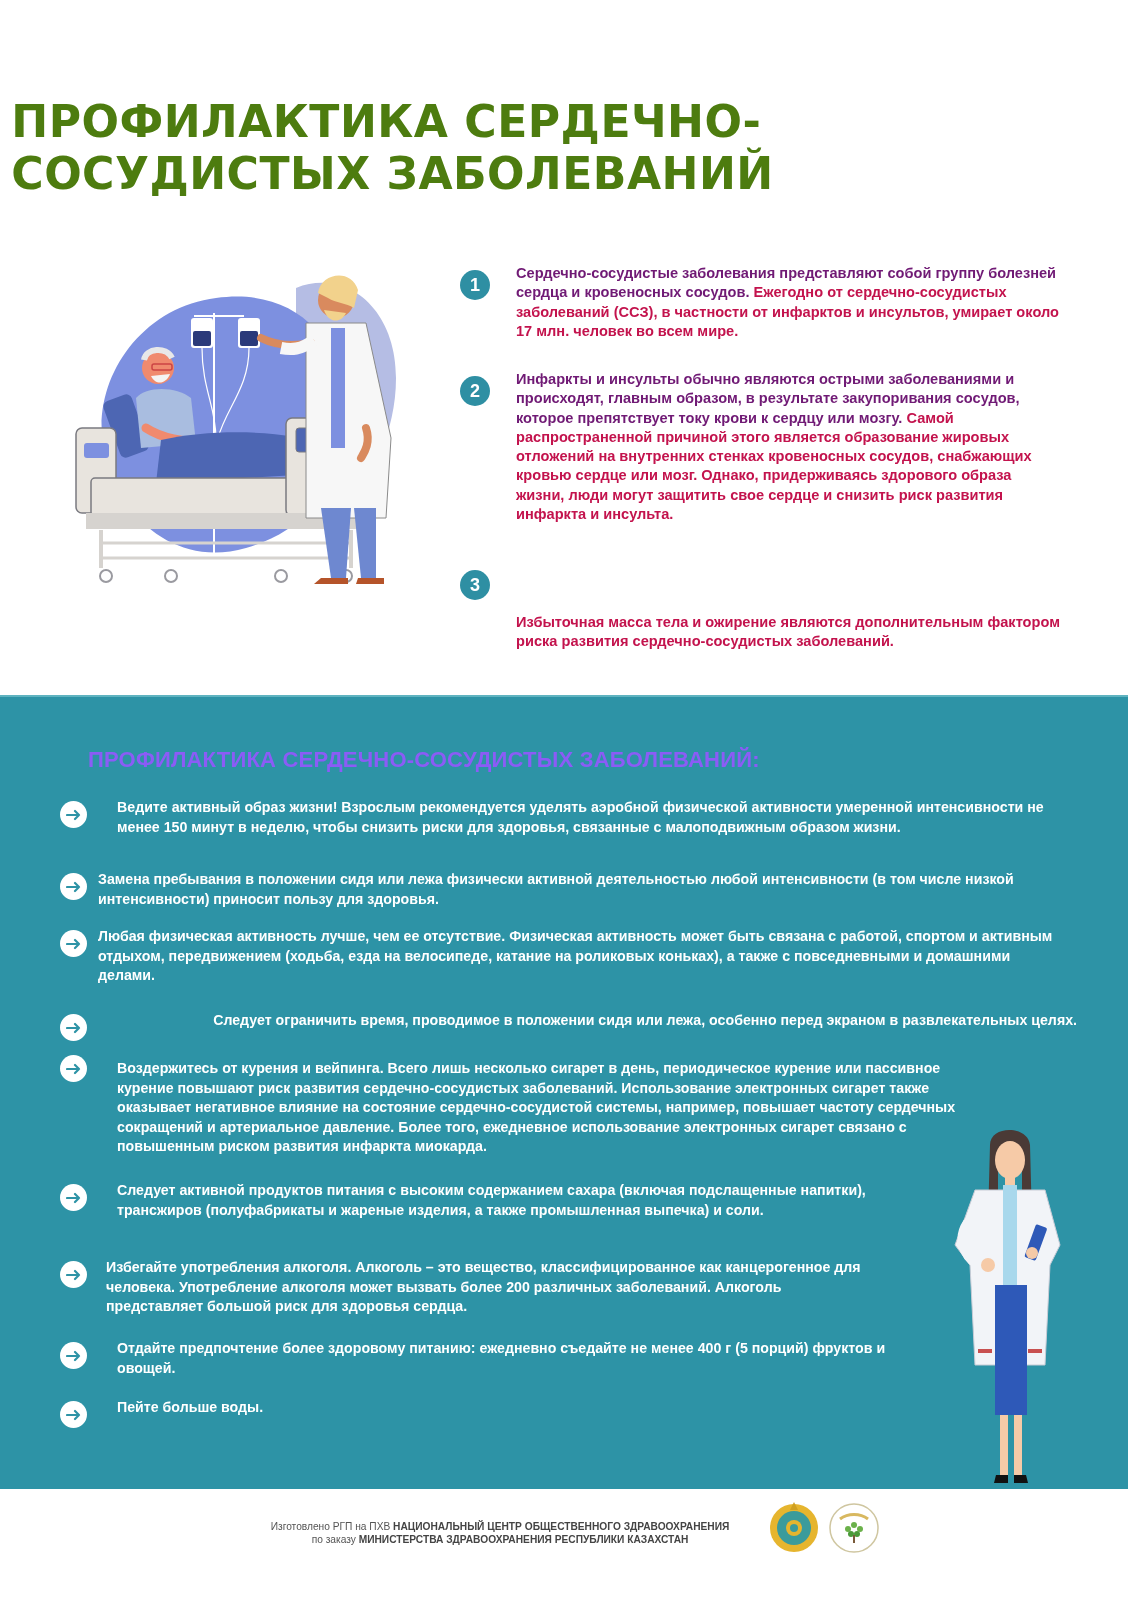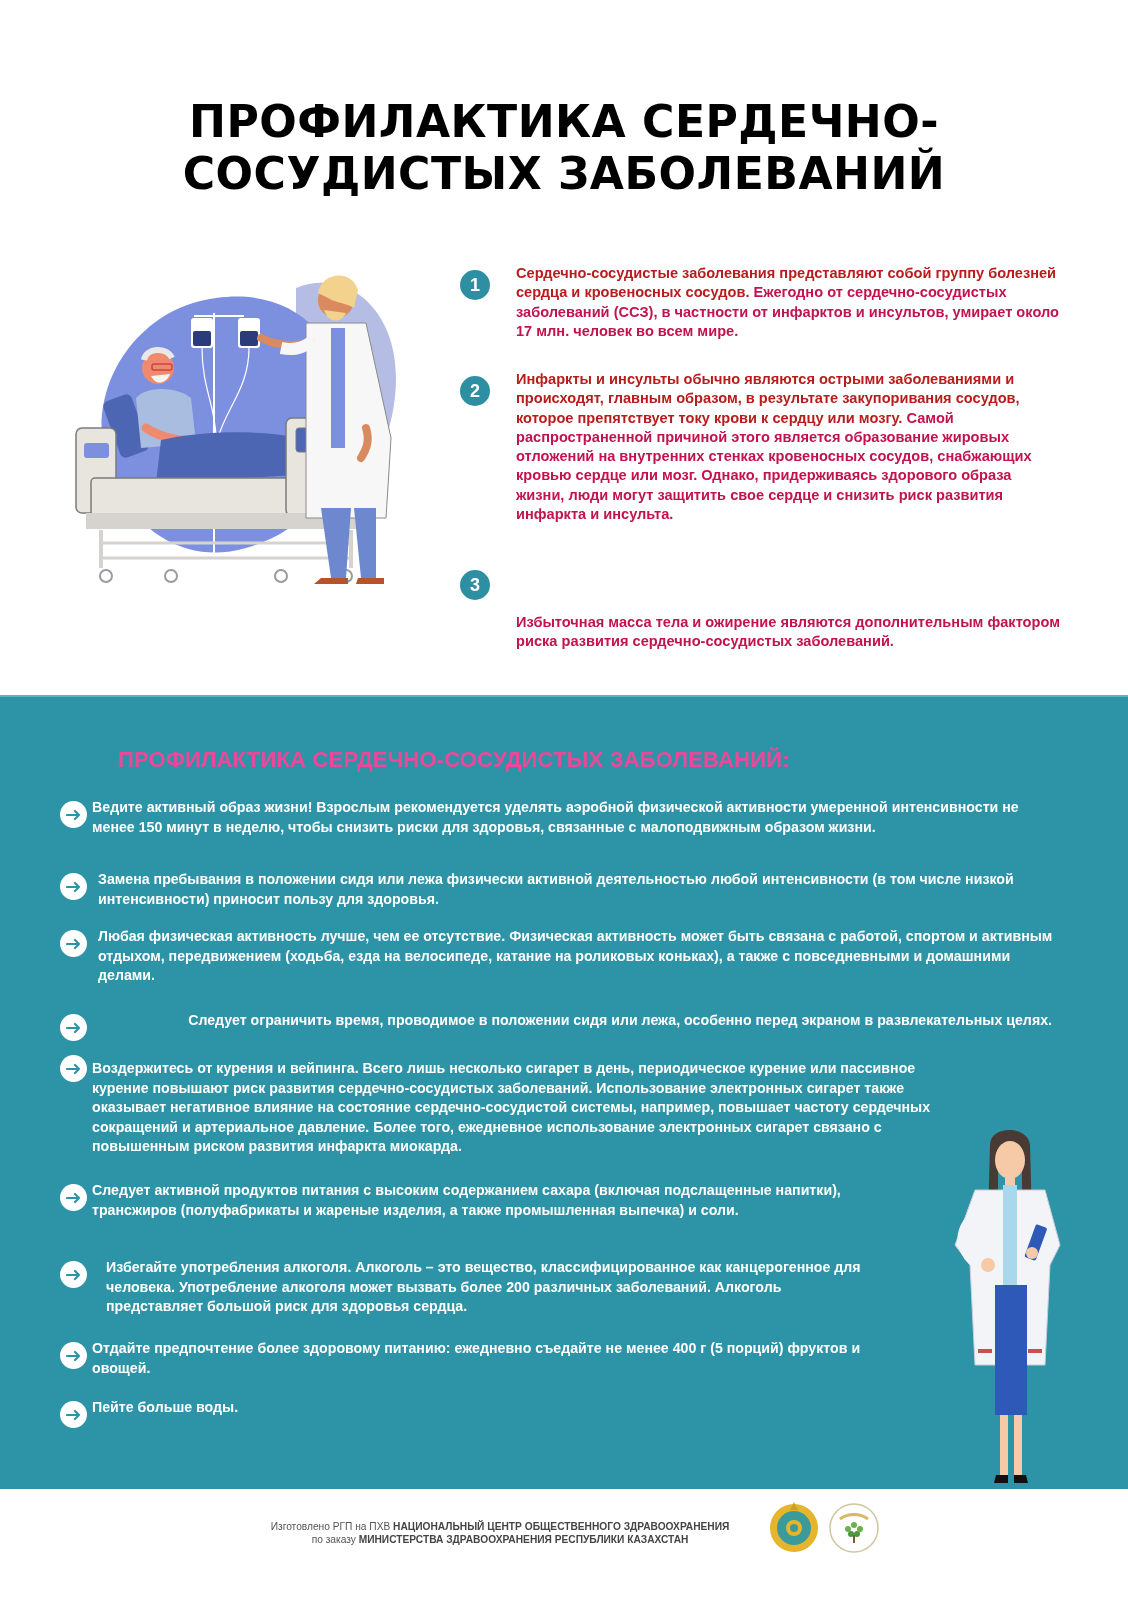--- a/index.html
+++ b/index.html
@@ -1,56 +1,56 @@
 <!DOCTYPE html>
 <html><head>
 <meta charset="utf-8">
 <style>
   * { box-sizing: border-box; margin: 0; padding: 0; }
   html, body { width: 1128px; height: 1600px; background: #ffffff; overflow: hidden; }
   body { font-family: "Liberation Sans", "DejaVu Sans", sans-serif; position: relative; }
 
   .title {
     position: absolute; left: 0; top: 96px; width: 1128px;
-    text-align: center; color: #000000;
+    color: #4d7c0f;
     font-family: "DejaVu Sans", sans-serif; font-weight: bold;
     font-size: 45px; line-height: 52px; letter-spacing: 0.5px;
   }
   .title div { transform: scaleX(0.98); }
 
   .illustration { position: absolute; left: 66px; top: 268px; width: 350px; height: 330px; }
 
   .facts { position: absolute; left: 458px; top: 268px; width: 610px; }
   .fact { position: absolute; left: 0; width: 610px; }
   .fact-num {
     position: absolute; left: 2px; top: 2px; width: 30px; height: 30px; border-radius: 50%;
     background: #2e8fa3; color: #fff; font-weight: bold; font-size: 18px;
     display: flex; align-items: center; justify-content: center;
   }
   .fact-text {
     position: absolute; left: 58px; width: 545px; font-weight: bold; font-size: 14.6px; line-height: 19.3px;
   }
-  .teal-txt { color: #b91c1c; }
+  .teal-txt { color: #701a75; }
   .red-txt { color: #c3134d; }
 
   .band {
     position: absolute; left: 0; top: 695px; width: 1128px; height: 794px; background: #2d93a6;
     border-top: 2px solid #5fb3c0;
   }
   .band-title {
-    position: absolute; left: 118px; top: 747px; color: #ec4899; font-weight: bold;
+    position: absolute; left: 88px; top: 747px; color: #8b5cf6; font-weight: bold;
     font-size: 22px; letter-spacing: 0.2px;
   }
   .tip { position: absolute; left: 60px; width: 990px; }
   .tip-icon {
     position: absolute; left: 0; top: 0; width: 27px; height: 27px; border-radius: 50%;
     background: #fff; display: flex; align-items: center; justify-content: center;
   }
   .tip-text {
-    position: absolute; left: 32px; color: #fff; font-weight: bold; font-size: 14.2px; line-height: 19.5px;
+    position: absolute; left: 57px; color: #fff; font-weight: bold; font-size: 14.2px; line-height: 19.5px;
   }
 
   .doctor2 { position: absolute; left: 950px; top: 1125px; width: 120px; height: 360px; }
 
   .footer-text {
     position: absolute; left: 230px; top: 1520px; width: 540px; text-align: center;
     font-size: 10.2px; line-height: 13px; color: #555; font-weight: normal;
   }
   .footer-text b { color: #444; }
   .logo1 { position: absolute; left: 768px; top: 1500px; width: 52px; height: 56px; }

